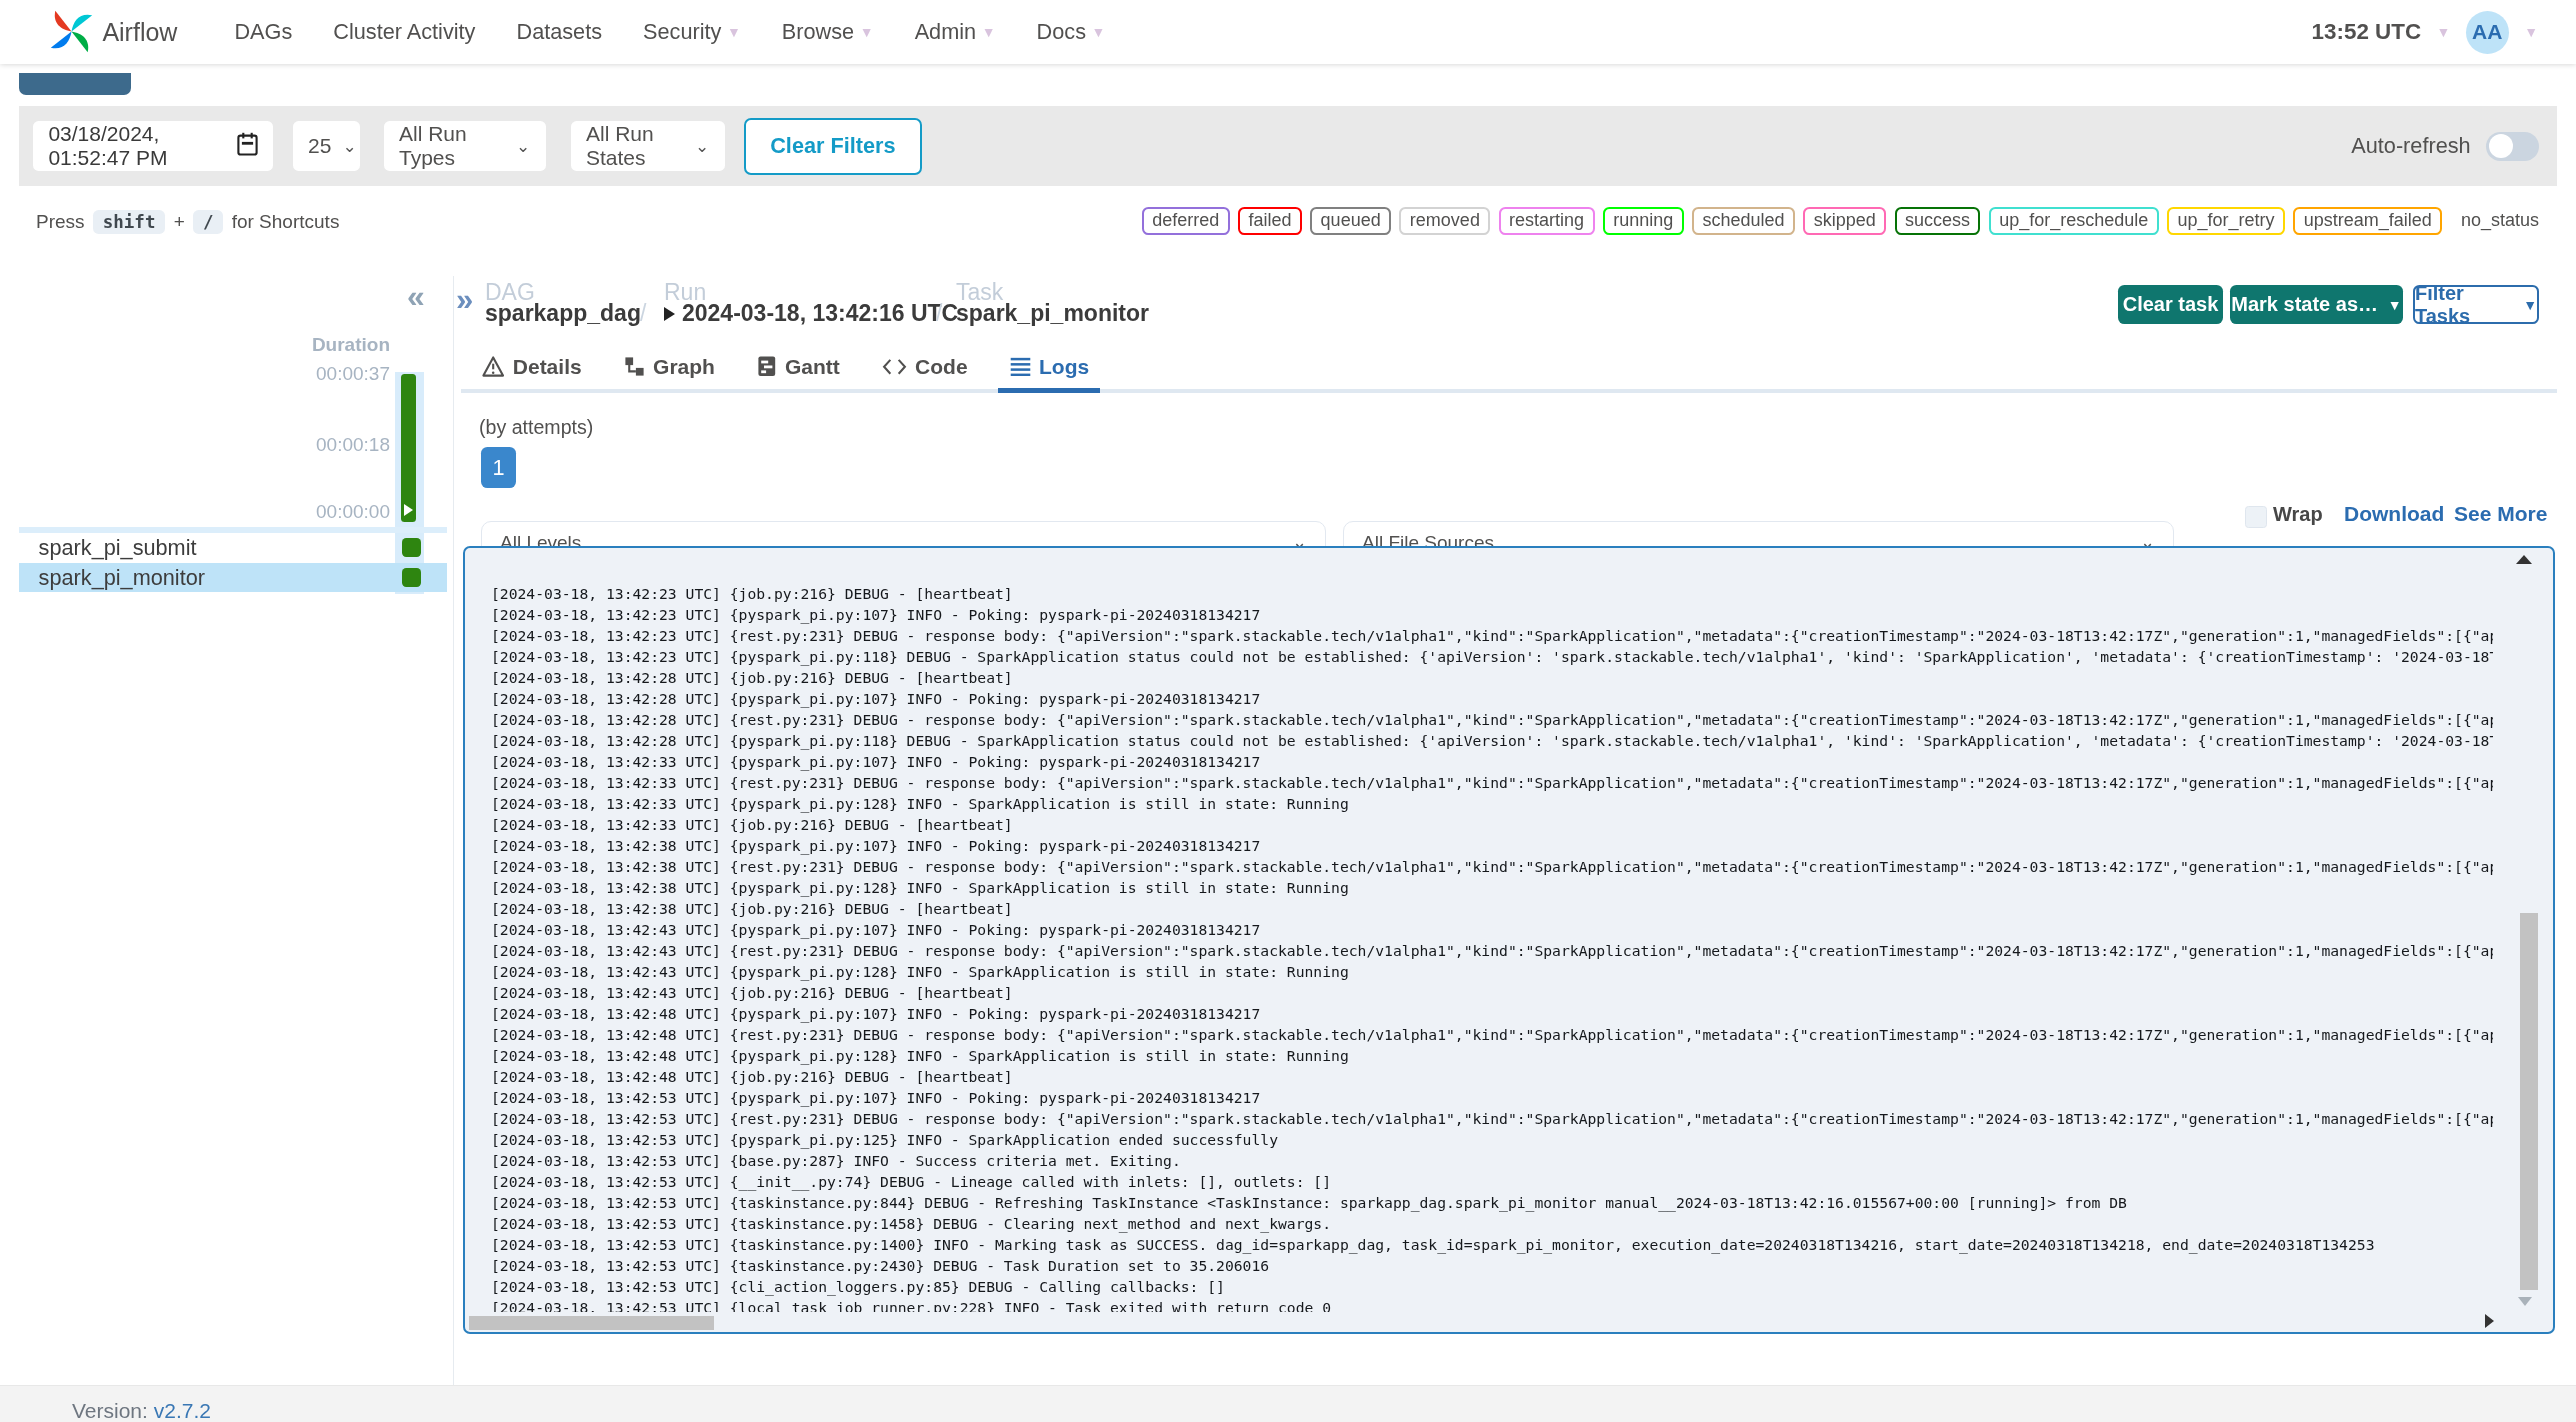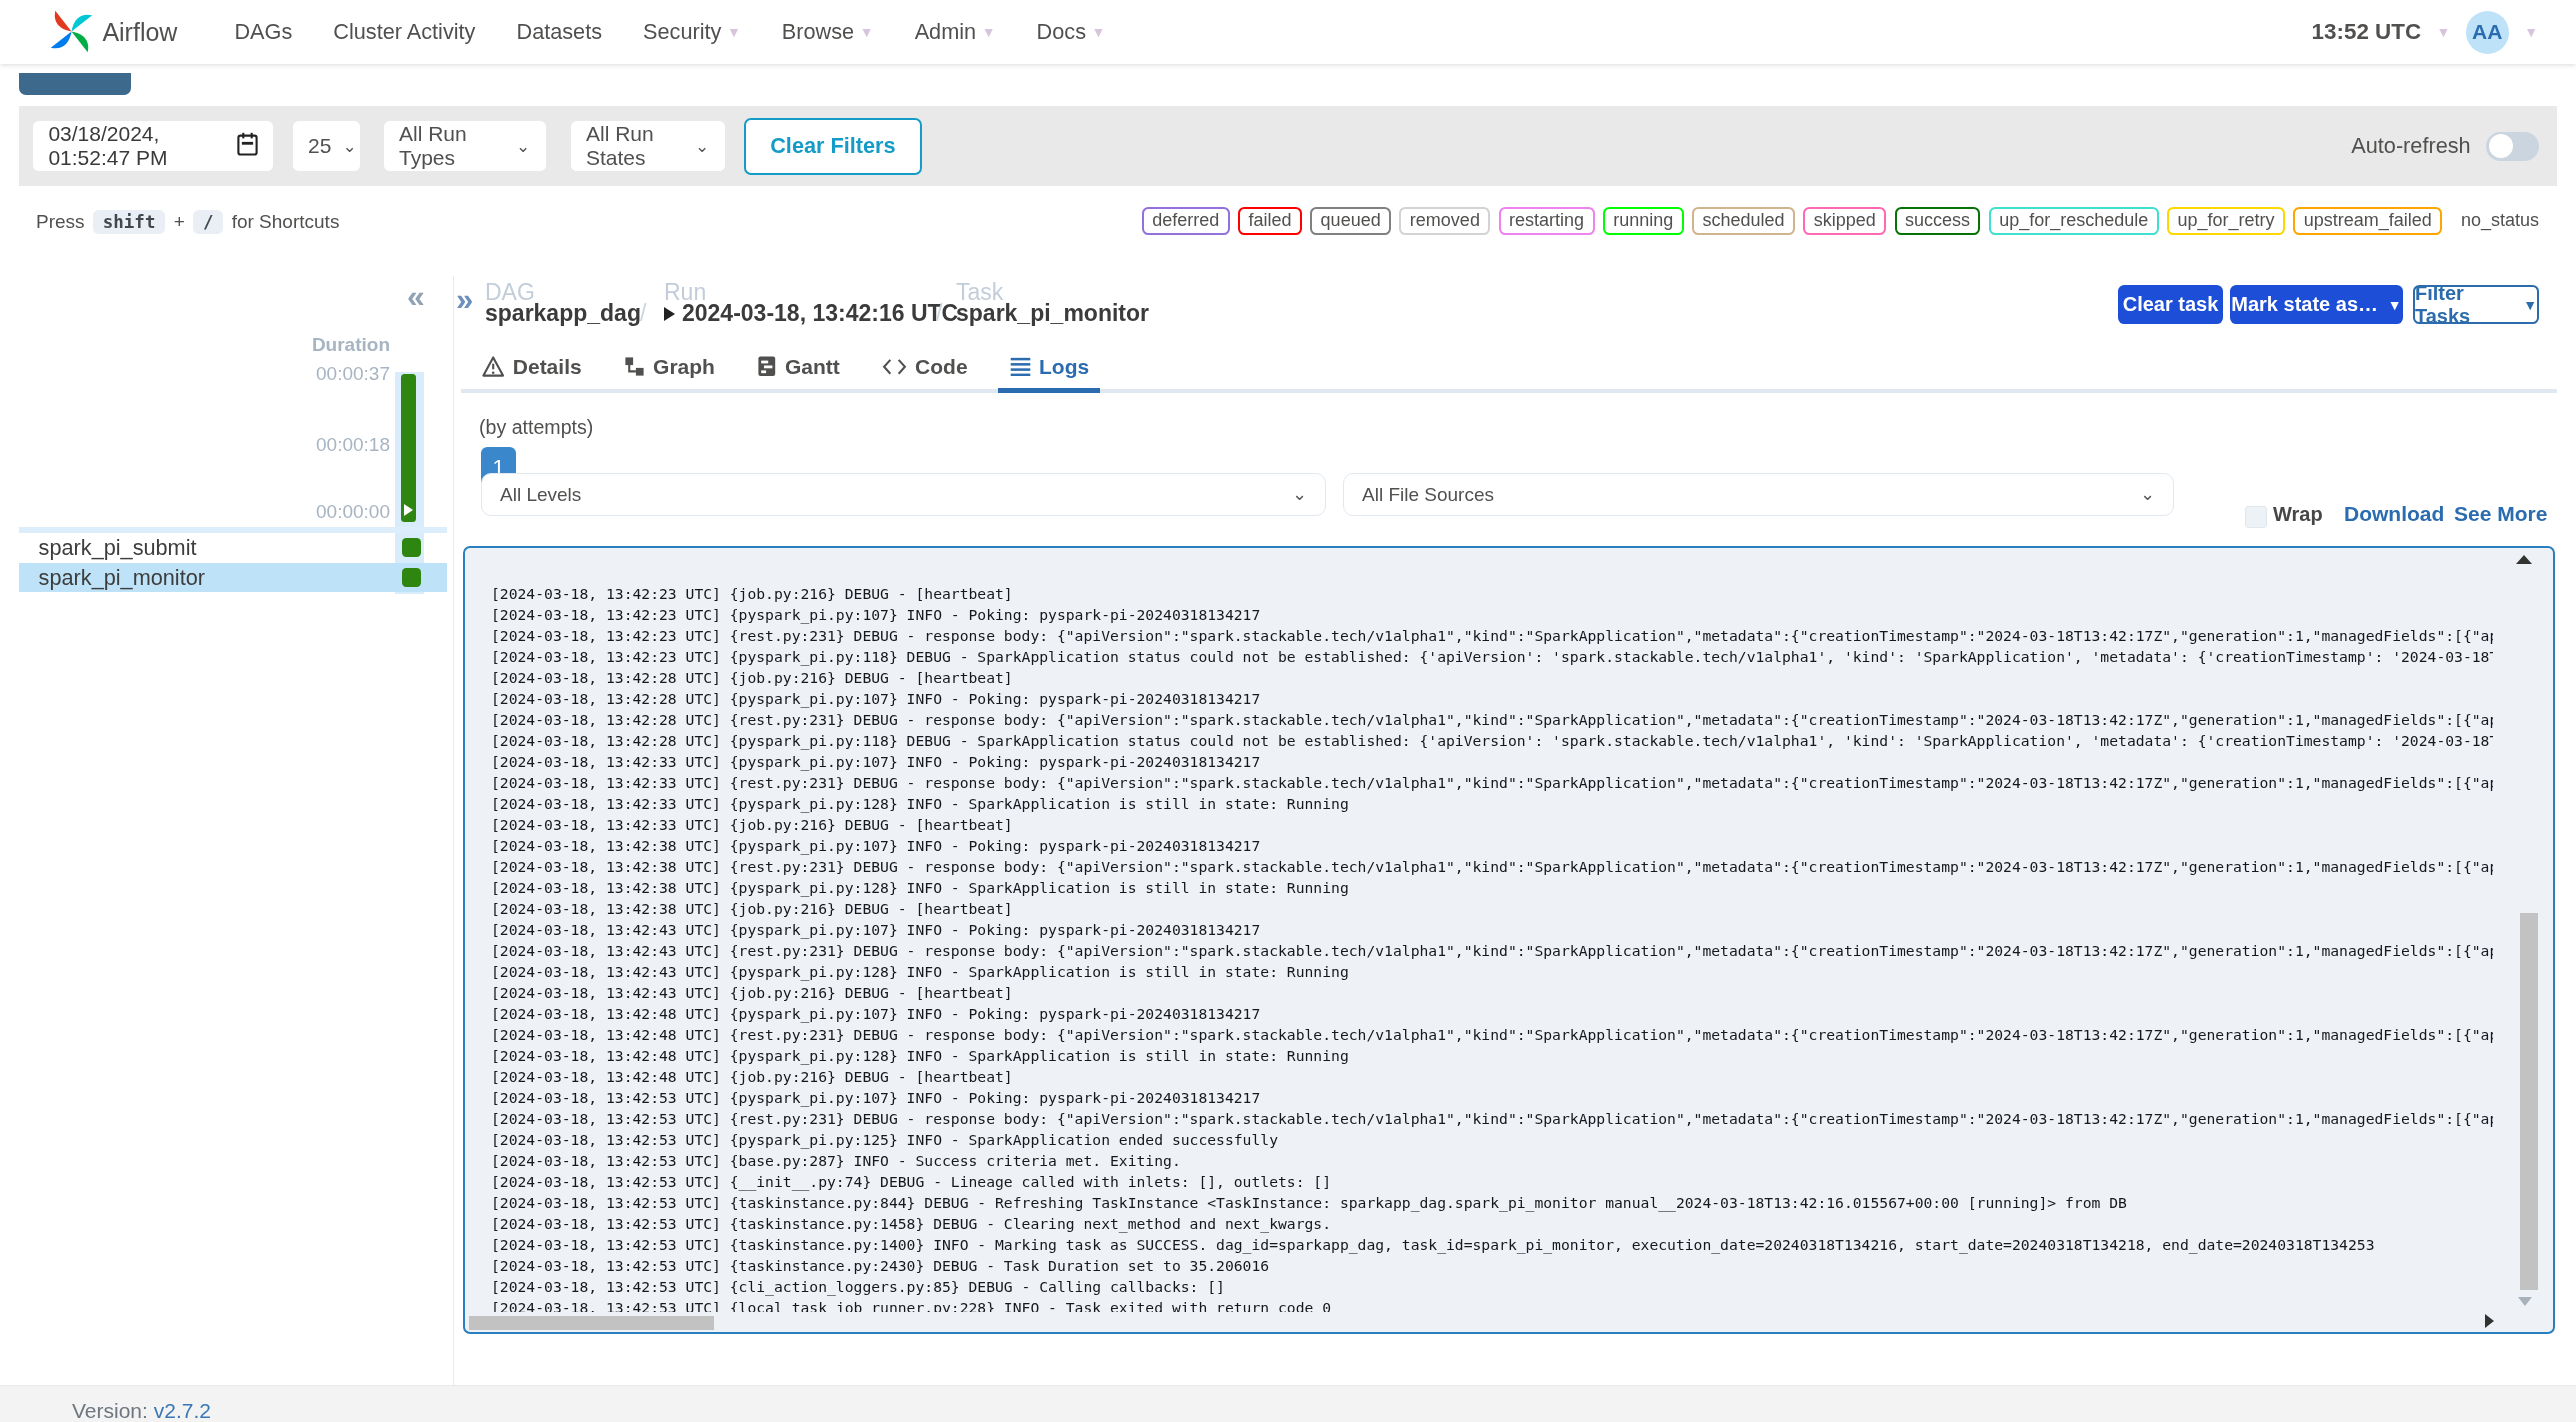--- a/index.html
+++ b/index.html
@@ -58,38 +58,38 @@
   .task-row.selected{background:#bee3f8;}
   .task-square{position:absolute;right:26.5px;width:19px;height:19px;border-radius:4.2px;background:#2e8510;}
 
   
   .expand-btn{left:456px;top:282px;font-size:31px;font-weight:700;color:#6c8fbe;cursor:pointer;}
   .bc-label{position:absolute;top:279px;font-size:23px;color:#c3cdd9;}
   .bc-value{position:absolute;top:300px;font-size:23px;font-weight:700;color:#3b3b3b;}
   .bc-sep{position:absolute;top:300px;font-size:23px;color:#cbd5e0;}
   .run-play{display:inline-block;width:0;height:0;border-top:7.7px solid transparent;border-bottom:7.7px solid transparent;border-left:11.2px solid #222;margin-right:7px;}
 
-  .btn-blue{position:absolute;top:285px;height:39px;background:#1d4ed8;color:#fff;border-radius:6.3px;
+  .btn-blue{position:absolute;top:285px;height:39px;background:#0f766e;color:#fff;border-radius:6.3px;
             font-size:20px;font-weight:700;display:flex;align-items:center;justify-content:center;cursor:pointer;}
   .btn-outline{position:absolute;top:285px;height:39px;background:#fff;color:#2c6cac;border:2.1px solid #2c6cac;border-radius:6.3px;
             font-size:20px;font-weight:700;display:flex;align-items:center;justify-content:center;box-sizing:border-box;cursor:pointer;}
   .btn-caret{margin-left:9.8px;font-size:14px;}
 
   
   .tabbar{left:461px;top:344px;width:2096px;height:49px;border-bottom:4.2px solid #dfe8f1;display:flex;align-items:center;gap:42px;padding-left:21px;box-sizing:border-box;position:absolute;}
   .tab{display:flex;align-items:center;gap:8.4px;font-size:21px;font-weight:700;color:#51504f;height:100%;position:relative;cursor:pointer;}
   .tab svg{display:block;}
   .tab.active{color:#2b6cb0;}
   .tab.active::after{content:"";position:absolute;left:-11.2px;right:-11.2px;bottom:-4.2px;height:4.9px;background:#2b6cb0;}
 
   
   .by-attempts{left:479px;top:416px;font-size:19.6px;color:#51504f;}
   .attempt-btn{left:481px;top:447px;width:35px;height:41px;background:#3a87cc;color:#fff;border-radius:6.3px;
                font-size:21.7px;display:flex;align-items:center;justify-content:center;cursor:pointer;}
-  .log-sel{position:absolute;top:473px;height:43px;background:#fff;border:1.4px solid #e2e8f0;border-radius:10px;
+  .log-sel{position:absolute;top:521px;height:43px;background:#fff;border:1.4px solid #e2e8f0;border-radius:10px;
            font-size:19px;color:#51504f;display:flex;align-items:center;justify-content:space-between;
            padding:0 18px;box-sizing:border-box;cursor:pointer;}
   .log-sel .chev{color:#555;font-size:17.5px;}
   .wrap-box{left:2245px;top:506px;width:19.6px;height:19.6px;border:1.4px solid #dfe6ee;background:#edf2f7;border-radius:3.5px;cursor:pointer;}
   .wrap-label{left:2273px;top:503px;font-size:20px;font-weight:700;color:#474747;}
   .loglink{position:absolute;top:502px;font-size:21px;font-weight:700;color:#2b6cb0;cursor:pointer;}
 
   
   .log-panel{left:463px;top:546px;width:2092px;height:788px;background:#eef2f7;border:2.1px solid #2a7fbe;
              border-radius:7px;box-sizing:border-box;overflow:hidden;}

